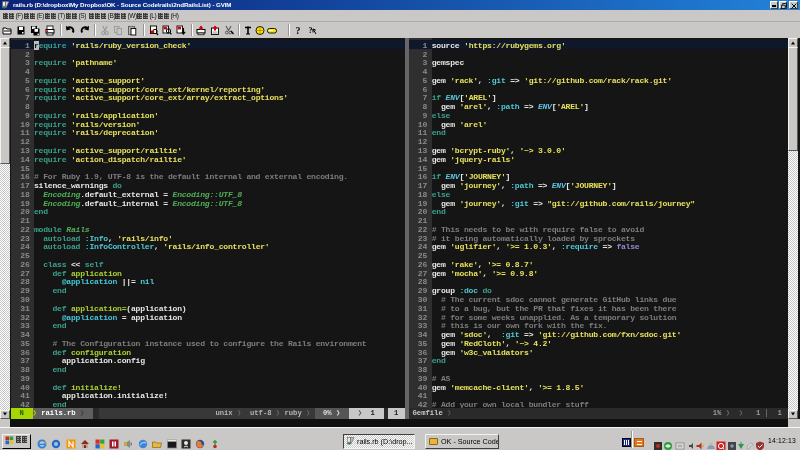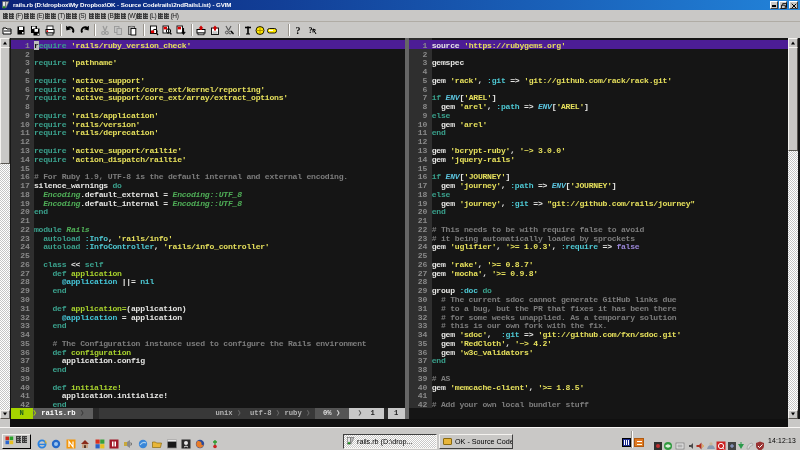--- a/index.html
+++ b/index.html
@@ -12,21 +12,21 @@
 .mi{position:absolute;top:3px;height:7px}
 .cjk{display:inline-block;width:5px;height:6px;margin-right:1.2px;background:repeating-linear-gradient(0deg,#3c3c3c 0 1px,#9a9a9a 1px 2px),repeating-linear-gradient(90deg,#3c3c3c 0 1px,#8a8a8a 1px 2.5px);background-blend-mode:darken;vertical-align:top}
 .mp{font-size:6.5px;color:#111;vertical-align:top;line-height:6.5px;letter-spacing:-0.3px}
 #tb{left:0;top:22px;width:800px;height:16px;background:#c9c8c6}
 .ic{position:absolute;top:2.5px}
 .tsep{position:absolute;top:1.5px;width:2px;height:12px;border-left:1px solid #9a968f;border-right:1px solid #fff}
 #ed{left:0;top:38px;width:800px;height:389px;background:#151515}
 .pane{position:absolute;font-family:"Liberation Mono",monospace;font-weight:bold;font-size:8.1px;letter-spacing:-0.24px;white-space:pre;color:#e6e6e4}
 .l{height:8.78px;line-height:12.2px}
 .l i{font-style:normal}
-.cl{background:#4c1d95}
+.cl{background:#0f172a}
 b.n{display:inline-block;text-align:right;color:#8a8a8a;font-weight:bold}
 i.k{color:#3aa08c}i.s{color:#e6e05c}i.y{color:#4ec9d4}i.m{color:#7d7d7d}
 i.c{color:#4fae57;font-style:italic}i.e{color:#5bc2dc;font-style:italic}
 i.f{color:#a8d22d}i.v{color:#45c6d8}i.p{color:#9a86d8}
 i.cu{background:#bcbcbc;color:#151515}
 .numcol{position:absolute;background:#2f2f2f}
 .sb{position:absolute;background:conic-gradient(#fff 0 25%,#c4c4c4 0 50%,#fff 0 75%,#c4c4c4 0 100%) 0 0/2px 2px}
 .thumb,.sbtn{position:absolute;left:0;width:100%;background:#c9c8c6;border:1px solid;border-color:#f4f2ef #5a5752 #5a5752 #f4f2ef}
 .arr{position:absolute;left:50%;top:50%;width:0;height:0;transform:translate(-50%,-50%)}
 .up{border-left:2.5px solid transparent;border-right:2.5px solid transparent;border-bottom:3.5px solid #000}
@@ -178,20 +178,21 @@
         <path d="M6 4 L9 9 M6 4 L6 7.5 M6 4 L8.8 5.2" stroke="#000" stroke-width="1"></path>
       </svg>
     </div>
     <div class="abs" id="ed"></div>
     <div class="numcol" style="left:11px;top:38.0px;width:23px;height:370.4px"></div>
     <div class="numcol" style="left:408.5px;top:38.0px;width:23.2px;height:370.4px"></div>
     <div class="pane" style="left:11px;top:39.80px;width:393.5px"><div class="l cl"><b class="n" style="width:23.0px;padding-right:4.5px">1</b><i class="cu">r</i><i class="k">equire</i> <i class="s">'rails/ruby_version_check'</i></div><div class="l"><b class="n" style="width:23.0px;padding-right:4.5px">2</b></div><div class="l"><b class="n" style="width:23.0px;padding-right:4.5px">3</b><i class="k">require</i> <i class="s">'pathname'</i></div><div class="l"><b class="n" style="width:23.0px;padding-right:4.5px">4</b></div><div class="l"><b class="n" style="width:23.0px;padding-right:4.5px">5</b><i class="k">require</i> <i class="s">'active_support'</i></div><div class="l"><b class="n" style="width:23.0px;padding-right:4.5px">6</b><i class="k">require</i> <i class="s">'active_support/core_ext/kernel/reporting'</i></div><div class="l"><b class="n" style="width:23.0px;padding-right:4.5px">7</b><i class="k">require</i> <i class="s">'active_support/core_ext/array/extract_options'</i></div><div class="l"><b class="n" style="width:23.0px;padding-right:4.5px">8</b></div><div class="l"><b class="n" style="width:23.0px;padding-right:4.5px">9</b><i class="k">require</i> <i class="s">'rails/application'</i></div><div class="l"><b class="n" style="width:23.0px;padding-right:4.5px">10</b><i class="k">require</i> <i class="s">'rails/version'</i></div><div class="l"><b class="n" style="width:23.0px;padding-right:4.5px">11</b><i class="k">require</i> <i class="s">'rails/deprecation'</i></div><div class="l"><b class="n" style="width:23.0px;padding-right:4.5px">12</b></div><div class="l"><b class="n" style="width:23.0px;padding-right:4.5px">13</b><i class="k">require</i> <i class="s">'active_support/railtie'</i></div><div class="l"><b class="n" style="width:23.0px;padding-right:4.5px">14</b><i class="k">require</i> <i class="s">'action_dispatch/railtie'</i></div><div class="l"><b class="n" style="width:23.0px;padding-right:4.5px">15</b></div><div class="l"><b class="n" style="width:23.0px;padding-right:4.5px">16</b><i class="m"># For Ruby 1.9, UTF-8 is the default internal and external encoding.</i></div><div class="l"><b class="n" style="width:23.0px;padding-right:4.5px">17</b>silence_warnings <i class="k">do</i></div><div class="l"><b class="n" style="width:23.0px;padding-right:4.5px">18</b>  <i class="c">Encoding</i>.default_external = <i class="c">Encoding::UTF_8</i></div><div class="l"><b class="n" style="width:23.0px;padding-right:4.5px">19</b>  <i class="c">Encoding</i>.default_internal = <i class="c">Encoding::UTF_8</i></div><div class="l"><b class="n" style="width:23.0px;padding-right:4.5px">20</b><i class="k">end</i></div><div class="l"><b class="n" style="width:23.0px;padding-right:4.5px">21</b></div><div class="l"><b class="n" style="width:23.0px;padding-right:4.5px">22</b><i class="k">module</i> <i class="c">Rails</i></div><div class="l"><b class="n" style="width:23.0px;padding-right:4.5px">23</b>  <i class="k">autoload</i> <i class="y">:Info</i>, <i class="s">'rails/info'</i></div><div class="l"><b class="n" style="width:23.0px;padding-right:4.5px">24</b>  <i class="k">autoload</i> <i class="y">:InfoController</i>, <i class="s">'rails/info_controller'</i></div><div class="l"><b class="n" style="width:23.0px;padding-right:4.5px">25</b></div><div class="l"><b class="n" style="width:23.0px;padding-right:4.5px">26</b>  <i class="k">class</i> &lt;&lt; <i class="k">self</i></div><div class="l"><b class="n" style="width:23.0px;padding-right:4.5px">27</b>    <i class="k">def</i> <i class="f">application</i></div><div class="l"><b class="n" style="width:23.0px;padding-right:4.5px">28</b>      <i class="v">@application</i> ||= <i class="y">nil</i></div><div class="l"><b class="n" style="width:23.0px;padding-right:4.5px">29</b>    <i class="k">end</i></div><div class="l"><b class="n" style="width:23.0px;padding-right:4.5px">30</b></div><div class="l"><b class="n" style="width:23.0px;padding-right:4.5px">31</b>    <i class="k">def</i> <i class="f">application=</i>(application)</div><div class="l"><b class="n" style="width:23.0px;padding-right:4.5px">32</b>      <i class="v">@application</i> = application</div><div class="l"><b class="n" style="width:23.0px;padding-right:4.5px">33</b>    <i class="k">end</i></div><div class="l"><b class="n" style="width:23.0px;padding-right:4.5px">34</b></div><div class="l"><b class="n" style="width:23.0px;padding-right:4.5px">35</b><i class="m">    # The Configuration instance used to configure the Rails environment</i></div><div class="l"><b class="n" style="width:23.0px;padding-right:4.5px">36</b>    <i class="k">def</i> <i class="f">configuration</i></div><div class="l"><b class="n" style="width:23.0px;padding-right:4.5px">37</b>      application.config</div><div class="l"><b class="n" style="width:23.0px;padding-right:4.5px">38</b>    <i class="k">end</i></div><div class="l"><b class="n" style="width:23.0px;padding-right:4.5px">39</b></div><div class="l"><b class="n" style="width:23.0px;padding-right:4.5px">40</b>    <i class="k">def</i> <i class="f">initialize!</i></div><div class="l"><b class="n" style="width:23.0px;padding-right:4.5px">41</b>      application.initialize!</div><div class="l"><b class="n" style="width:23.0px;padding-right:4.5px">42</b>    <i class="k">end</i></div></div>
     <div class="pane" style="left:408.5px;top:39.80px;width:379.3px"><div class="l cl"><b class="n" style="width:23.2px;padding-right:4.6px">1</b>source <i class="s">'https://rubygems.org'</i></div><div class="l"><b class="n" style="width:23.2px;padding-right:4.6px">2</b></div><div class="l"><b class="n" style="width:23.2px;padding-right:4.6px">3</b>gemspec</div><div class="l"><b class="n" style="width:23.2px;padding-right:4.6px">4</b></div><div class="l"><b class="n" style="width:23.2px;padding-right:4.6px">5</b>gem <i class="s">'rack'</i>, <i class="y">:git</i> =&gt; <i class="s">'git://github.com/rack/rack.git'</i></div><div class="l"><b class="n" style="width:23.2px;padding-right:4.6px">6</b></div><div class="l"><b class="n" style="width:23.2px;padding-right:4.6px">7</b><i class="k">if</i> <i class="e">ENV</i>[<i class="s">'AREL'</i>]</div><div class="l"><b class="n" style="width:23.2px;padding-right:4.6px">8</b>  gem <i class="s">'arel'</i>, <i class="y">:path</i> =&gt; <i class="e">ENV</i>[<i class="s">'AREL'</i>]</div><div class="l"><b class="n" style="width:23.2px;padding-right:4.6px">9</b><i class="k">else</i></div><div class="l"><b class="n" style="width:23.2px;padding-right:4.6px">10</b>  gem <i class="s">'arel'</i></div><div class="l"><b class="n" style="width:23.2px;padding-right:4.6px">11</b><i class="k">end</i></div><div class="l"><b class="n" style="width:23.2px;padding-right:4.6px">12</b></div><div class="l"><b class="n" style="width:23.2px;padding-right:4.6px">13</b>gem <i class="s">'bcrypt-ruby'</i>, <i class="s">'~&gt; 3.0.0'</i></div><div class="l"><b class="n" style="width:23.2px;padding-right:4.6px">14</b>gem <i class="s">'jquery-rails'</i></div><div class="l"><b class="n" style="width:23.2px;padding-right:4.6px">15</b></div><div class="l"><b class="n" style="width:23.2px;padding-right:4.6px">16</b><i class="k">if</i> <i class="e">ENV</i>[<i class="s">'JOURNEY'</i>]</div><div class="l"><b class="n" style="width:23.2px;padding-right:4.6px">17</b>  gem <i class="s">'journey'</i>, <i class="y">:path</i> =&gt; <i class="e">ENV</i>[<i class="s">'JOURNEY'</i>]</div><div class="l"><b class="n" style="width:23.2px;padding-right:4.6px">18</b><i class="k">else</i></div><div class="l"><b class="n" style="width:23.2px;padding-right:4.6px">19</b>  gem <i class="s">'journey'</i>, <i class="y">:git</i> =&gt; <i class="s">"git://github.com/rails/journey"</i></div><div class="l"><b class="n" style="width:23.2px;padding-right:4.6px">20</b><i class="k">end</i></div><div class="l"><b class="n" style="width:23.2px;padding-right:4.6px">21</b></div><div class="l"><b class="n" style="width:23.2px;padding-right:4.6px">22</b><i class="m"># This needs to be with require false to avoid</i></div><div class="l"><b class="n" style="width:23.2px;padding-right:4.6px">23</b><i class="m"># it being automatically loaded by sprockets</i></div><div class="l"><b class="n" style="width:23.2px;padding-right:4.6px">24</b>gem <i class="s">'uglifier'</i>, <i class="s">'&gt;= 1.0.3'</i>, <i class="y">:require</i> =&gt; <i class="p">false</i></div><div class="l"><b class="n" style="width:23.2px;padding-right:4.6px">25</b></div><div class="l"><b class="n" style="width:23.2px;padding-right:4.6px">26</b>gem <i class="s">'rake'</i>, <i class="s">'&gt;= 0.8.7'</i></div><div class="l"><b class="n" style="width:23.2px;padding-right:4.6px">27</b>gem <i class="s">'mocha'</i>, <i class="s">'&gt;= 0.9.8'</i></div><div class="l"><b class="n" style="width:23.2px;padding-right:4.6px">28</b></div><div class="l"><b class="n" style="width:23.2px;padding-right:4.6px">29</b>group <i class="y">:doc</i> <i class="k">do</i></div><div class="l"><b class="n" style="width:23.2px;padding-right:4.6px">30</b><i class="m">  # The current sdoc cannot generate GitHub links due</i></div><div class="l"><b class="n" style="width:23.2px;padding-right:4.6px">31</b><i class="m">  # to a bug, but the PR that fixes it has been there</i></div><div class="l"><b class="n" style="width:23.2px;padding-right:4.6px">32</b><i class="m">  # for some weeks unapplied. As a temporary solution</i></div><div class="l"><b class="n" style="width:23.2px;padding-right:4.6px">33</b><i class="m">  # this is our own fork with the fix.</i></div><div class="l"><b class="n" style="width:23.2px;padding-right:4.6px">34</b>  gem <i class="s">'sdoc'</i>,  <i class="y">:git</i> =&gt; <i class="s">'git://github.com/fxn/sdoc.git'</i></div><div class="l"><b class="n" style="width:23.2px;padding-right:4.6px">35</b>  gem <i class="s">'RedCloth'</i>, <i class="s">'~&gt; 4.2'</i></div><div class="l"><b class="n" style="width:23.2px;padding-right:4.6px">36</b>  gem <i class="s">'w3c_validators'</i></div><div class="l"><b class="n" style="width:23.2px;padding-right:4.6px">37</b><i class="k">end</i></div><div class="l"><b class="n" style="width:23.2px;padding-right:4.6px">38</b></div><div class="l"><b class="n" style="width:23.2px;padding-right:4.6px">39</b><i class="m"># AS</i></div><div class="l"><b class="n" style="width:23.2px;padding-right:4.6px">40</b>gem <i class="s">'memcache-client'</i>, <i class="s">'&gt;= 1.8.5'</i></div><div class="l"><b class="n" style="width:23.2px;padding-right:4.6px">41</b></div><div class="l"><b class="n" style="width:23.2px;padding-right:4.6px">42</b><i class="m"># Add your own local bundler stuff</i></div></div>
     <div class="abs" style="left:404.5px;top:38.0px;width:4.0px;height:381.0px;background:#666"></div>
     <div class="stl" style="left:11px;top:408.4px;width:393.5px;background:#2a2a2a"><span class="seg" style="left:0;width:21.5px;background:#a6d500;color:#1e5e1e;text-align:center">N</span><span class="seg" style="left:21.5px;width:60px;background:#5f5f5f;color:#fff"><span style="color:#a6d500">❯</span> rails.rb <span style="color:#3a3a3a">❯</span></span><span class="seg" style="left:88px;right:89.8px;background:#383838"></span><span class="seg" style="right:89.8px;width:120px;background:#383838;color:#b4b4b4;text-align:right">unix <span style="color:#666">❯</span>  utf-8 <span style="color:#666">❯</span> ruby <span style="color:#666">❯</span> </span><span class="seg" style="right:56px;width:33.8px;background:#555;color:#ddd;text-align:center">0% ❯</span><span class="seg" style="right:20.5px;width:35.4px;background:#c8c8c8;color:#222;text-align:center"><span style="color:#555">❯</span>  1</span><span class="seg" style="right:0px;width:16.5px;background:#c8c8c8;color:#222;text-align:center">1</span></div>
+    <div class="stl" style="left:408.5px;top:408.4px;width:379.3px;background:#2a2a2a;color:#c8c8c8"><span style="position:absolute;left:4px">Gemfile <span style="color:#555">❯</span></span><span style="position:absolute;right:6px;color:#9a9a9a">1% <span style="color:#666">❯</span>  <span style="color:#666">❯</span>   1 │  1</span></div>
     <div class="abs" style="left:0;top:419.0px;width:788px;height:8.0px;background:#101010"></div>
     <div class="abs" style="left:0;top:419.0px;width:9.5px;height:8.0px;background:#c9c8c6"></div>
     <div class="abs" style="left:787.8px;top:419.0px;width:12.2px;height:8.0px;background:#c9c8c6"></div>
     <div class="sb" style="left:0;top:38.0px;width:9.5px;height:381.0px">
       <div class="sbtn" style="top:0;height:9.5px">
         <span class="arr up"></span>
       </div>
       <div class="thumb" style="top:8.5px;height:117px"></div>
       <div class="sbtn" style="top:371.5px;height:9.5px">
         <span class="arr dn"></span>
@@ -264,26 +265,26 @@
           <path d="M3 8 Q5 6 7 8" stroke="#e8e8e8" fill="none"></path>
         </svg></div>
       <div class="qi" style="left:195.4px;top:6.5px;width:10.0px;height:10.0px"><svg width="10" height="10" viewBox="0 0 10 10">
           <circle cx="5" cy="5" r="4.2" fill="#2a4a9a"></circle>
           <path d="M8.8 5 A3.8 3.8 0 1 1 3 1.8 Q7 2.5 6.5 5.5 Q8 7 8.8 5 Z" fill="#e87d2a"></path>
         </svg></div>
       <div class="qi" style="left:209.8px;top:6.5px;width:10.0px;height:10.0px"><svg width="10" height="10" viewBox="0 0 10 10">
           <path d="M5 1 V6 M3 3 H7" stroke="#2a9a2a" stroke-width="1.3"></path>
           <circle cx="5" cy="7.5" r="1.8" fill="#cc2222"></circle>
         </svg></div>
-      <div class="tbtn" style="left:343px;width:94px;padding-left:1px;border-color:#404040 #f4f2ef #f4f2ef #404040;background:conic-gradient(#fff 0 25%,#c9c8c6 0 50%,#fff 0 75%,#c9c8c6 0 100%) 0 0/2px 2px"><svg width="8" height="8" style="vertical-align:-1px;margin:0 2px" viewBox="0 0 16 16">
+      <div class="tbtn" style="left:343px;width:72px;padding-left:1px;border-color:#404040 #f4f2ef #f4f2ef #404040;background:conic-gradient(#fff 0 25%,#c9c8c6 0 50%,#fff 0 75%,#c9c8c6 0 100%) 0 0/2px 2px"><svg width="8" height="8" style="vertical-align:-1px;margin:0 2px" viewBox="0 0 16 16">
           <rect x="1" y="1" width="6" height="13" fill="#e8e8e8" stroke="#555"></rect>
           <path d="M7 1 L14 1 8 14 7 14 Z" fill="#b8b8b8" stroke="#555"></path>
           <path d="M4 9 l3 4 -3 2 -3-2 Z" fill="#1a8a1a"></path>
         </svg>rails.rb (D:\drop...</div>
-      <div class="tbtn" style="left:439px;width:74px;padding-left:1px"><span class="folder"></span>OK - Source Code</div>
+      <div class="tbtn" style="left:425px;width:74px;padding-left:1px"><span class="folder"></span>OK - Source Code</div>
       <div class="qi" style="left:621.5px;top:9.5px;width:9px;height:9px;background:#1a2a8f;border:0.5px solid #000">
         <span style="position:absolute;left:1.5px;top:1.5px;width:5px;height:5px;background:repeating-linear-gradient(90deg,#fff 0 1px,#1a2a8f 1px 2px)"></span>
       </div>
       <div class="groove" style="left:630.5px"></div>
       <div class="qi" style="left:634px;top:9.5px;width:9.5px;height:9.5px;background:#e07820;border:1px solid #b05a10">
         <span style="position:absolute;left:1.5px;top:2px;width:5.5px;height:1.5px;background:#fff"></span>
         <span style="position:absolute;left:1.5px;top:5px;width:5.5px;height:1.5px;background:#ffd"></span>
       </div>
       <div class="qi" style="left:652.5px;top:9.2px;width:9.0px;height:9.0px"><svg width="10" height="10" viewBox="0 0 10 10">
           <rect x="1" y="1" width="8" height="8" fill="#30302e"></rect>

